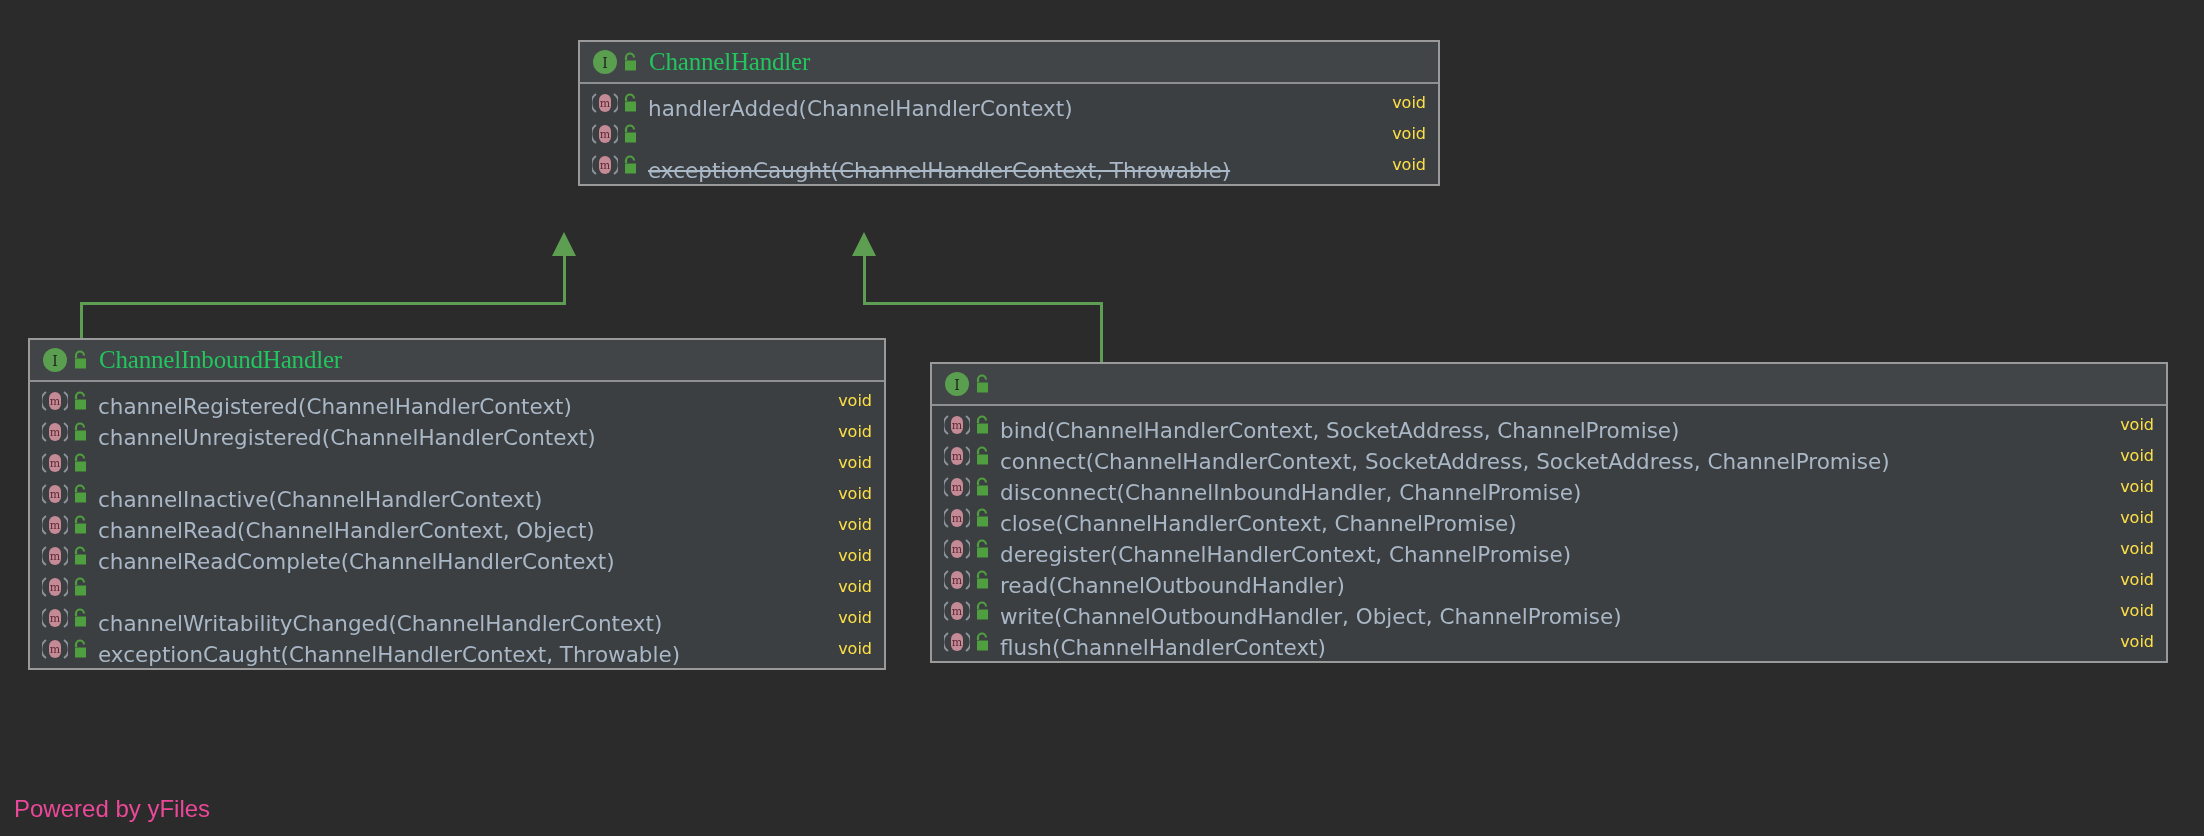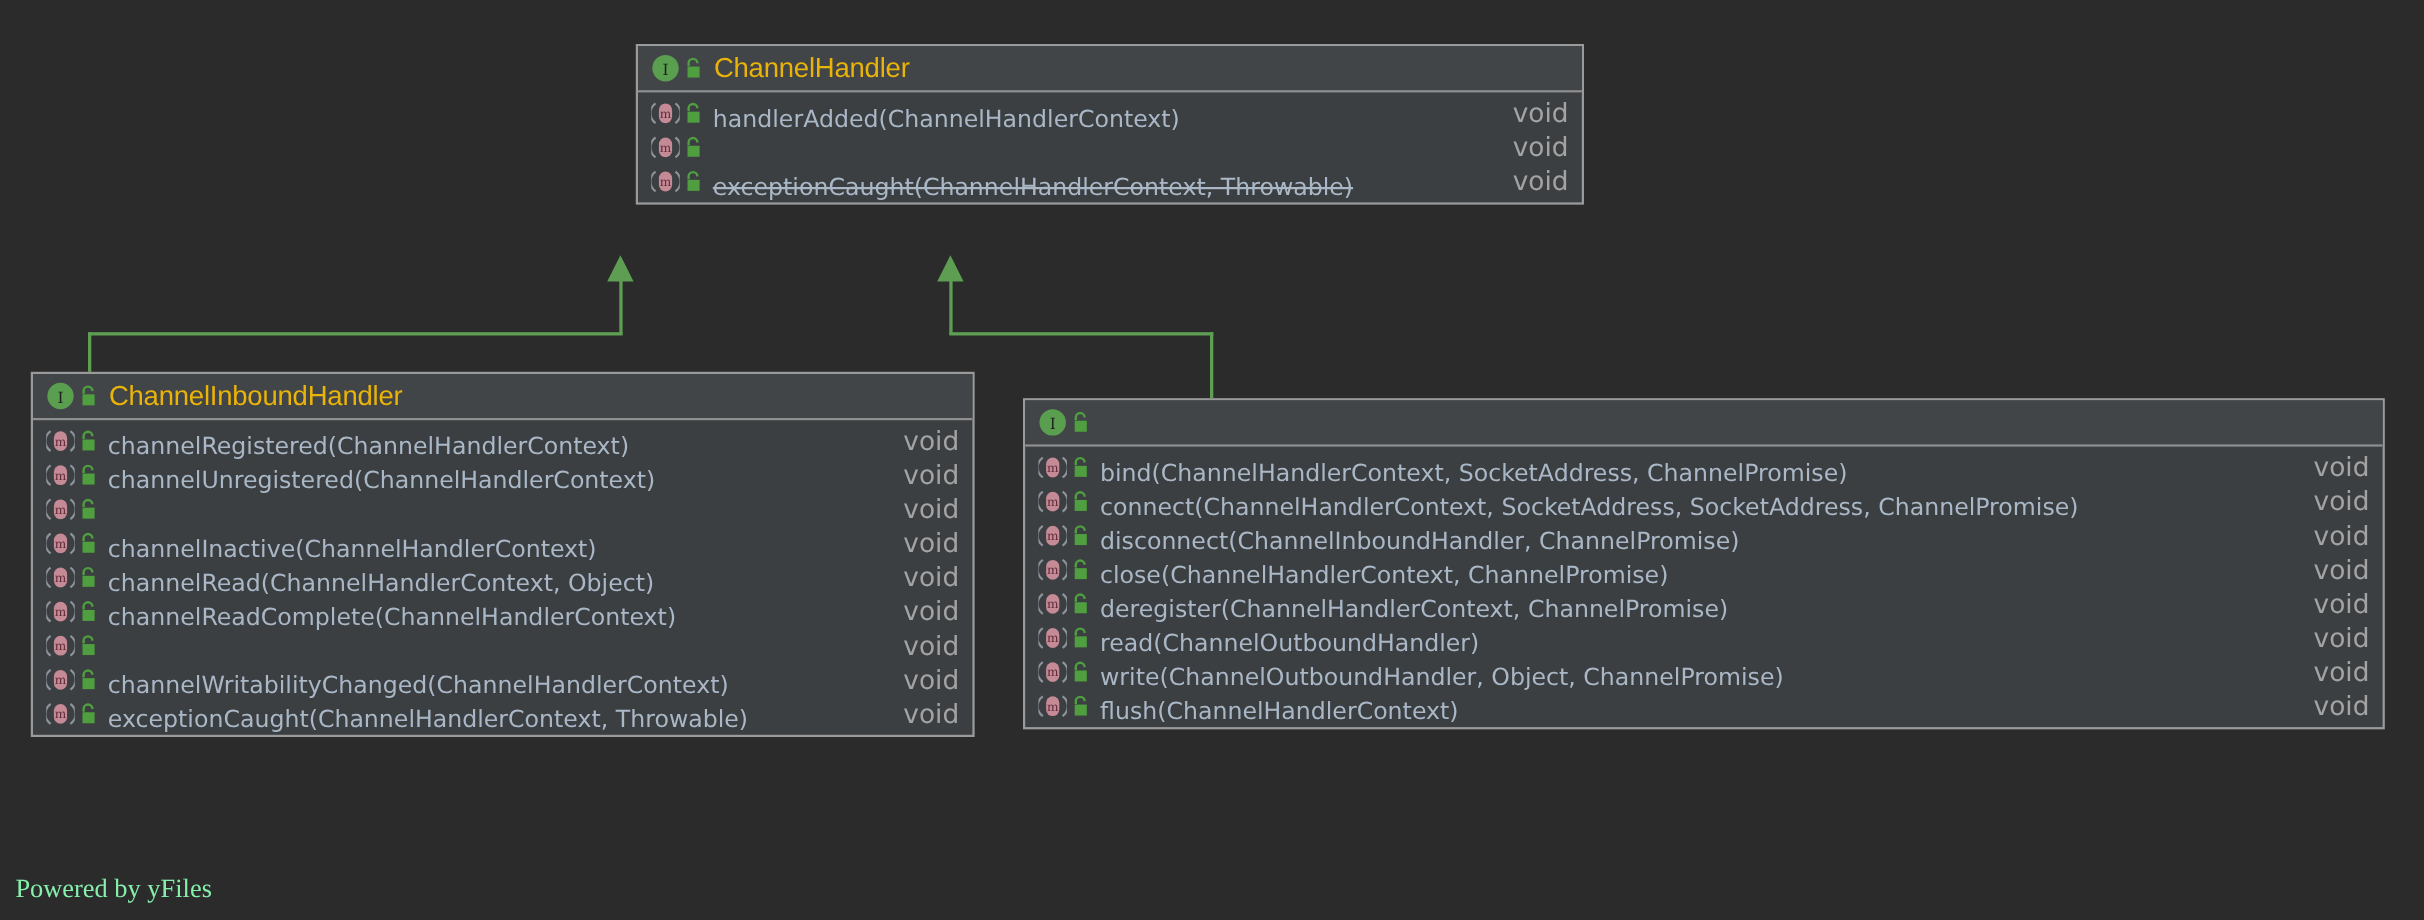--- a/index.html
+++ b/index.html
@@ -20,22 +20,22 @@
   }
   .class-header {
     display: flex;
     align-items: center;
     background: #414548;
     border-bottom: 2px solid #8f8f8f;
     padding: 0 12px;
     height: 42px;
   }
   .class-title {
-    color: #eab308;
-    font-family: Liberation Sans, sans-serif;
+    color: #22c55e;
+    font-family: Liberation Serif, serif;
     font-size: 25px;
     letter-spacing: -0.2px;
     white-space: nowrap;
     margin-left: 10px;
   }
   .members { padding: 3px 0 4px 0; }
   .member-row {
     display: flex;
     align-items: center;
     height: 31px;
@@ -44,45 +44,45 @@
   }
   .member-sig {
     color: #a9b7c6;
     font-size: 21.5px;
     margin-left: 9px;
     white-space: nowrap;
     margin-top: 12px;
   }
   .member-sig.deprecated { text-decoration: line-through; text-decoration-thickness: 2px; }
   .member-type {
-    color: #a3a3a3;
-    font-size: 24px;
+    color: #fde047;
+    font-size: 16px;
     margin-left: auto;
     padding-left: 18px;
     white-space: nowrap;
   }
 
   
   .icon { flex: 0 0 auto; display: inline-block; line-height: 0; }
   .icon-iface { width: 26px; height: 26px; }
   .icon-method { width: 26px; height: 26px; }
   .icon-lock { width: 17px; height: 20px; margin-left: 4px; }
 
   
   .edge { position: absolute; background: #5d9e52; }
   .edge-h { height: 3px; }
   .edge-v { width: 3px; }
   .arrowhead { position: absolute; width: 0; height: 0; }
 
   
   .watermark {
     position: absolute;
-    color: #86efac;
+    color: #ec4899;
     font-size: 24px;
-    font-family: Liberation Serif, serif;
+    font-family: Liberation Sans, sans-serif;
     white-space: nowrap;
   }
 </style>
 </head>
 <body>
 
 <div id="canvas">
 
   <div>
     <div class="edge edge-v" style="left:563px; top:246px; height:58px;"></div>

